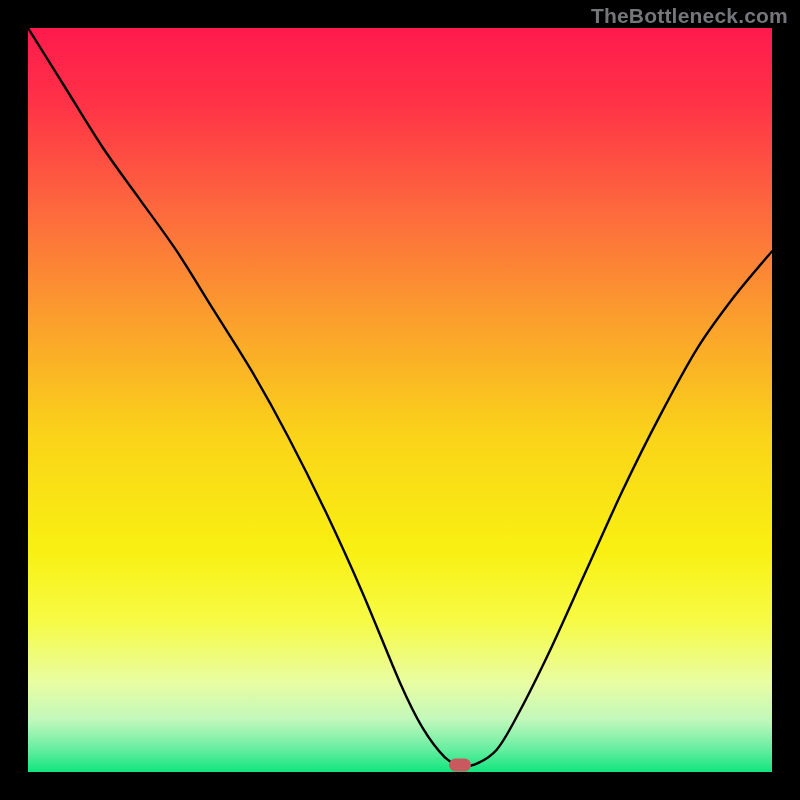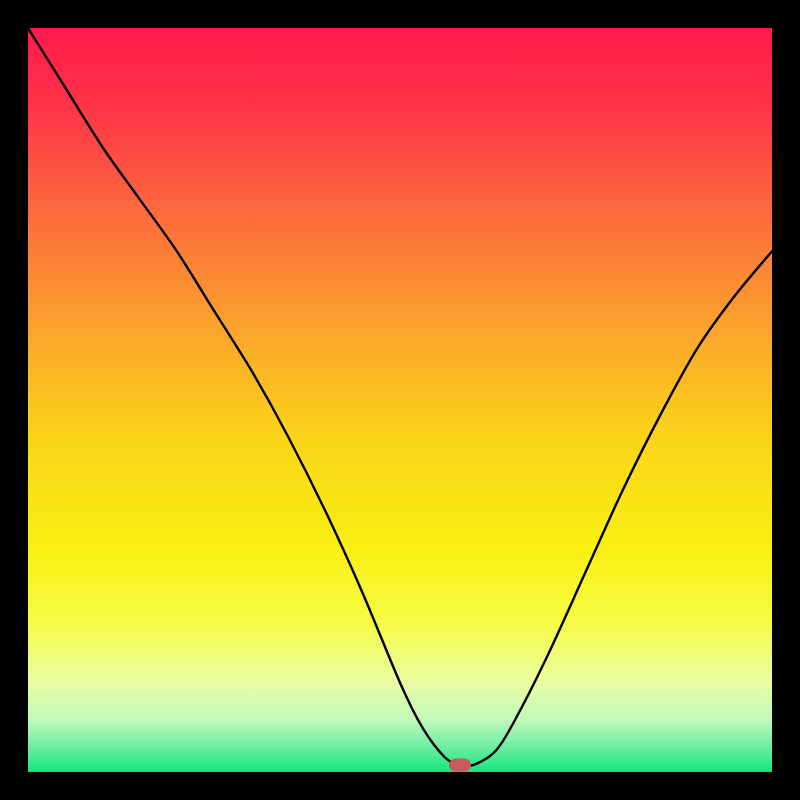--- a/index.html
+++ b/index.html
@@ -51,20 +51,21 @@
     font-weight: 600;
     color: #75767a;
     letter-spacing: 0.2px;
   }
 </style>
 </head>
 <body>
 
 <div class="frame">
 
+  <div class="watermark">TheBottleneck.com</div>
 
   <div class="plot-area">
 
     <svg class="gradient" viewBox="0 0 744 744" preserveAspectRatio="none">
       <defs>
         <linearGradient id="bg-grad" x1="0" y1="0" x2="0" y2="1">
             <stop offset="0.00%" stop-color="#ff1a4d"></stop>
             <stop offset="10.00%" stop-color="#ff3247"></stop>
             <stop offset="25.00%" stop-color="#fd6b3d"></stop>
             <stop offset="40.00%" stop-color="#fba22c"></stop>

